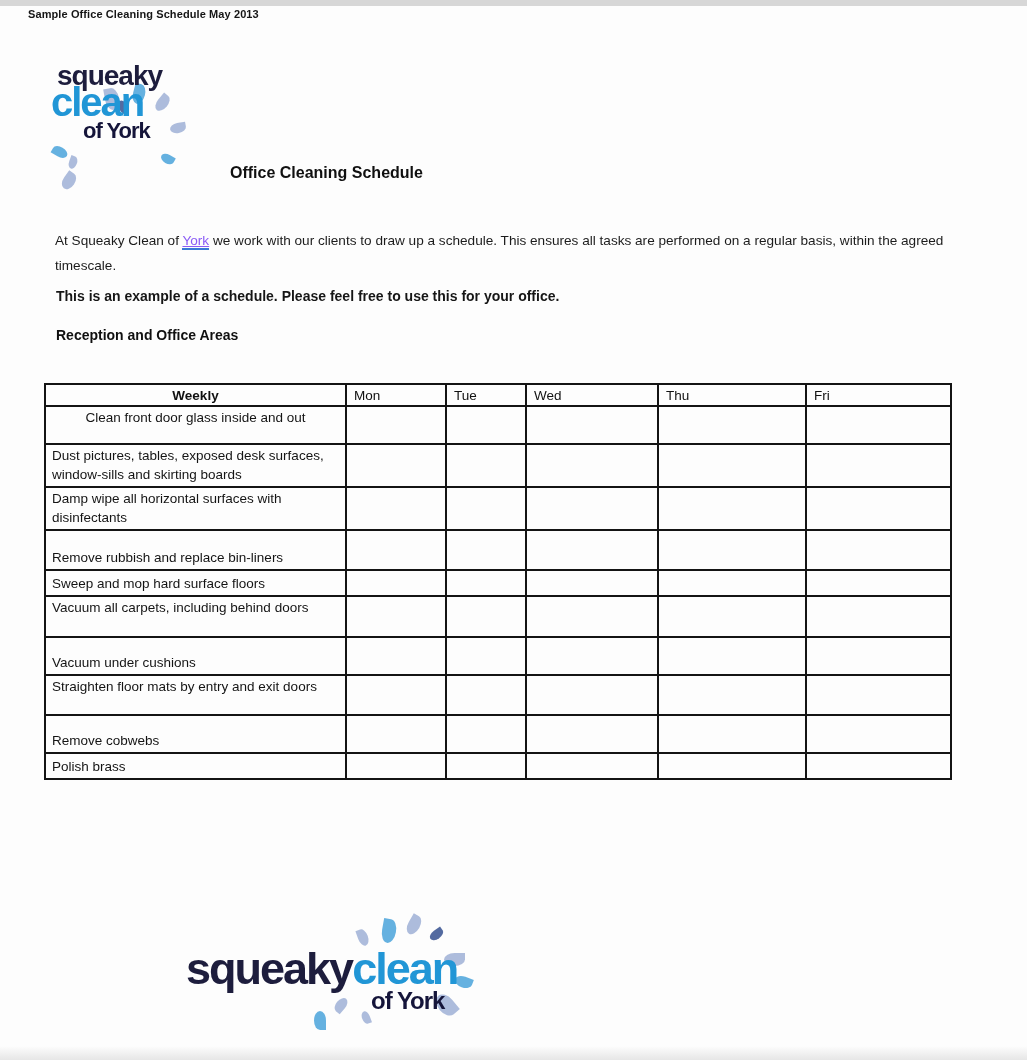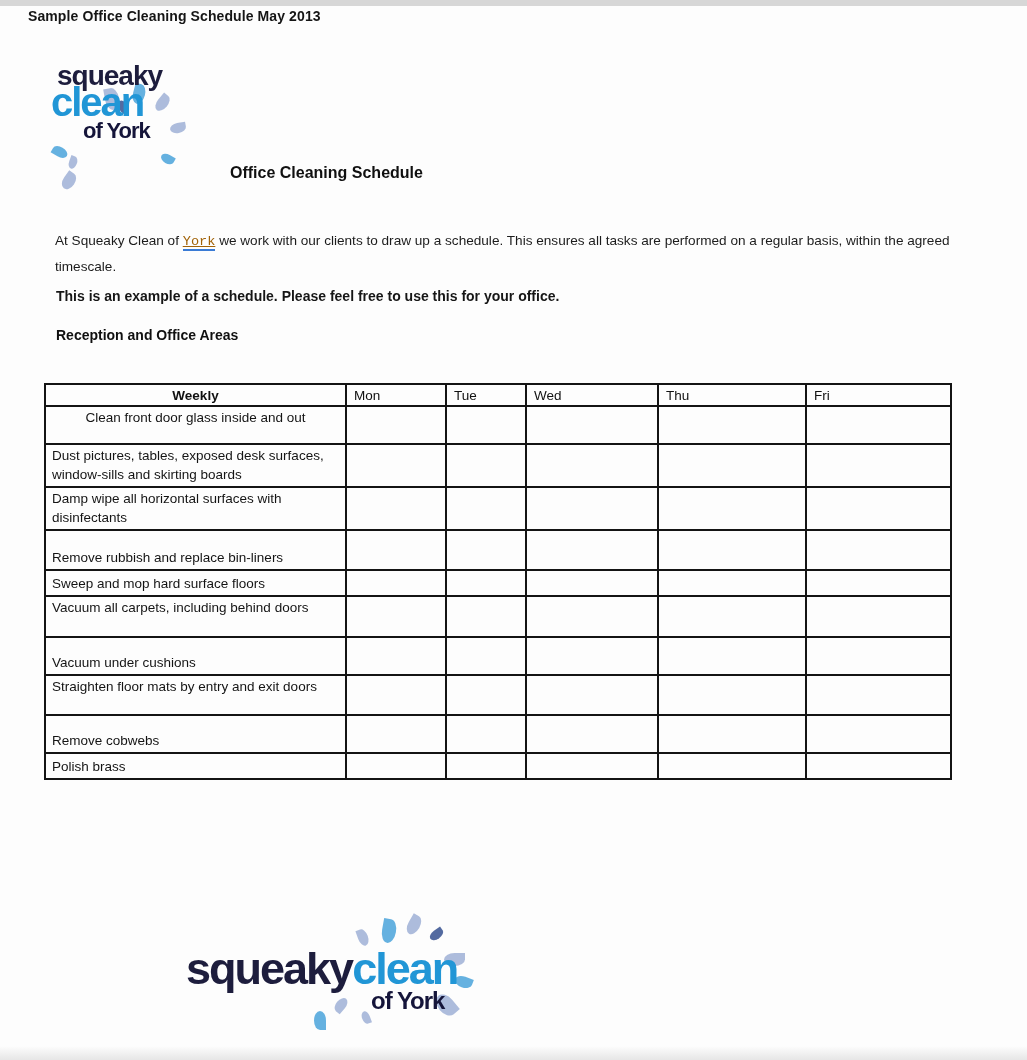--- a/index.html
+++ b/index.html
@@ -2,21 +2,21 @@
 <html><head>
 <meta charset="utf-8">
 <style>
   * { margin:0; padding:0; box-sizing:border-box; }
   html,body { background:#ffffff; }
   body { font-family:"Liberation Sans", sans-serif; color:#111; }
   .page { position:relative; width:1027px; height:1060px; background:#fdfdfd; overflow:hidden; }
   .edge-top { position:absolute; left:0; top:0; width:1027px; height:6px; background:#d7d7d7; }
   .edge-bottom { position:absolute; left:0; bottom:0; width:1027px; height:14px; background:linear-gradient(#fdfdfd,#e6e6e6); }
 
-  .header-note { position:absolute; left:28px; top:8px; font-size:14px; font-weight:700; color:#151515; letter-spacing:0.1px; }
+  .header-note { position:absolute; left:28px; top:8px; font-size:11px; font-weight:700; color:#151515; letter-spacing:0.1px; }
 
   
   .logo-top { position:absolute; left:45px; top:60px; width:150px; height:135px; }
   .logo-top .l1 { position:relative; z-index:2; font-size:28px; font-weight:700; color:#1d1d3d; letter-spacing:-1px; margin-left:12px; }
   .logo-top .l2 { position:relative; z-index:2; font-size:40px; font-weight:700; color:#2196d6; letter-spacing:-2px; margin-top:-10px; margin-left:6px; line-height:1; }
   .logo-top .l3 { position:relative; z-index:2; font-size:22px; font-weight:700; color:#15153a; letter-spacing:-1px; margin-left:38px; margin-top:-4px; }
 
   .logo-bottom { position:absolute; left:186px; top:915px; width:300px; height:115px; }
   .logo-bottom .row { position:relative; z-index:2; white-space:nowrap; margin-top:28px; }
   .logo-bottom .w1 { font-size:45px; font-weight:700; color:#1d1d3d; letter-spacing:-2px; }
@@ -24,21 +24,21 @@
   .logo-bottom .w3 { position:relative; z-index:2; display:block; font-size:24px; font-weight:700; color:#15153a; letter-spacing:-1px; margin-left:185px; margin-top:-8px; }
 
   .drop { position:absolute; z-index:1; border-radius:0 50% 50% 50%; opacity:0.85; }
   .drop.l  { background:#9fb0d6; }
   .drop.b  { background:#4aa3da; }
   .drop.d  { background:#35508f; }
 
   
   .doc-title { position:absolute; left:230px; top:164px; font-size:16px; font-weight:700; color:#101010; }
   .para1 { position:absolute; left:55px; top:228px; width:902px; font-size:13.6px; line-height:25px; color:#1c1c1c; }
-  .york-link { color:#a16207; text-decoration:underline; border-bottom:2px solid #3a7bd5;font-family:Liberation Mono, monospace; }
+  .york-link { color:#8b5cf6; text-decoration:underline; border-bottom:2px solid #3a7bd5; }
   .para2 { position:absolute; left:56px; top:288px; font-size:14px; color:#161616;font-weight:bold; }
   .section-heading { position:absolute; left:56px; top:327px; font-size:14px; font-weight:700; color:#101010; }
 
   
   table.schedule { position:absolute; left:44px; top:383px; border-collapse:collapse; table-layout:fixed; background:#fdfdfd; }
   table.schedule th, table.schedule td { border:2px solid #141414; font-size:13.5px; line-height:19px; overflow:hidden; }
   th.h-weekly { text-align:center; font-weight:700; height:22px; }
   th.h-day { text-align:left; font-weight:400; padding-left:7px; }
   td.task { padding:1px 6px 2px 6px; vertical-align:top; text-align:left; color:#141414; }
   td.task.center { text-align:center; }

